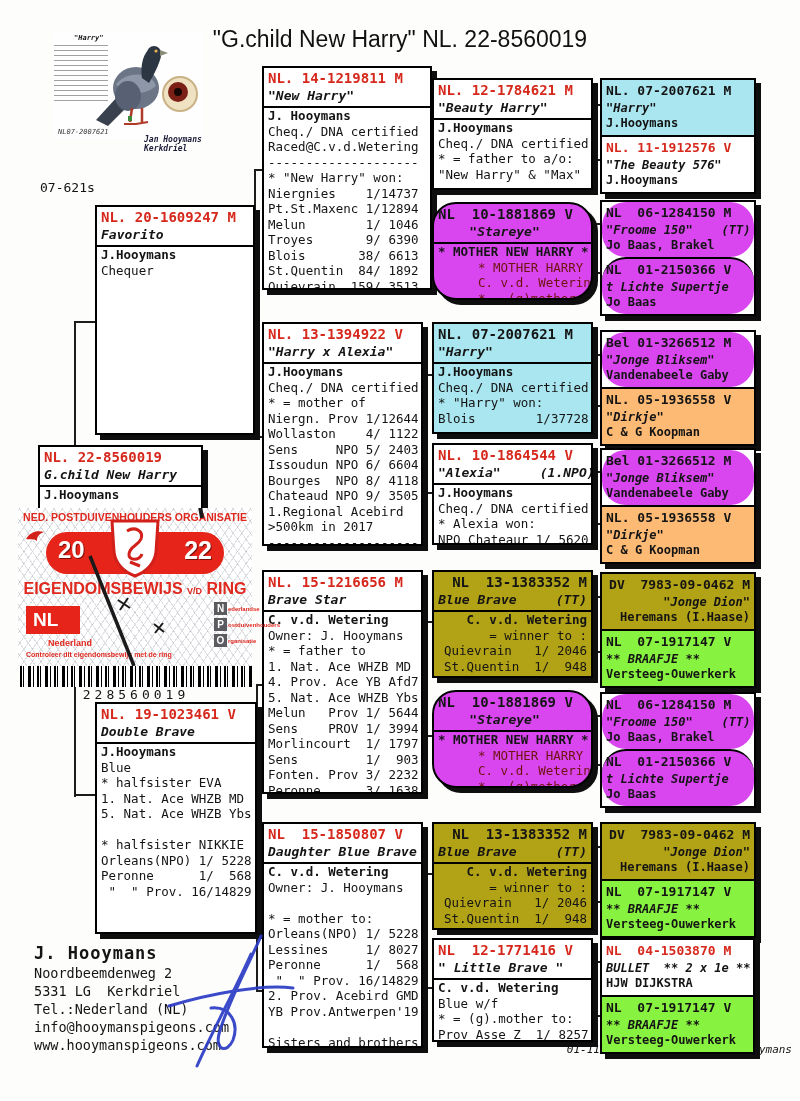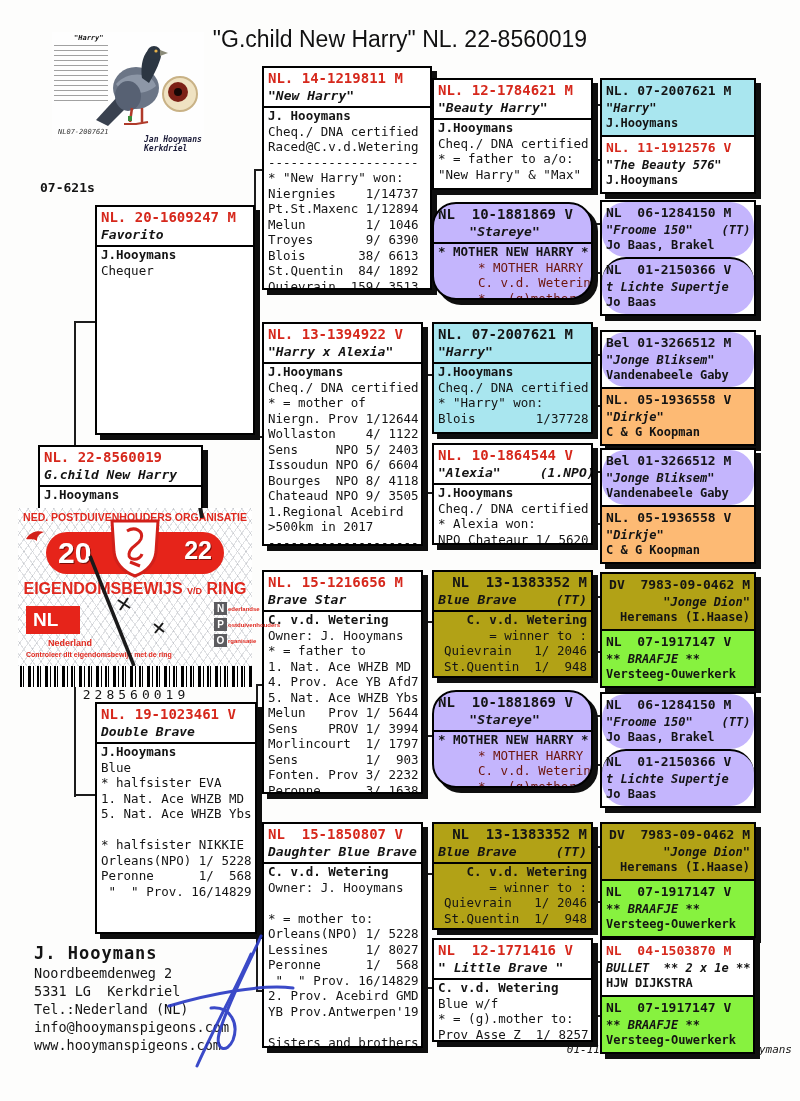--- a/index.html
+++ b/index.html
@@ -9,40 +9,40 @@
   .ln{position:absolute;background:#1c1c1c;z-index:1;display:block;}
   
   .pbox{position:absolute;background:#fff;border:2px solid #000;box-shadow:5px 5px 0 #0e0e0e;
         box-sizing:border-box;overflow:hidden;z-index:2;}
   .ring{font-weight:bold;font-size:14px;line-height:18px;padding:1px 4px 0;white-space:pre;}
   .ring.red{color:#d6281c;}
   .bname{font-weight:bold;font-style:italic;font-size:13px;line-height:16px;padding:1px 4px 2px;
          border-bottom:2px solid #000;white-space:pre;}
   .ownl{font-weight:bold;font-size:12.5px;line-height:15.5px;padding:0 4px;white-space:pre;}
   .body{font-size:12.5px;line-height:15.5px;padding:0 4px;white-space:pre;}
-  .bg-red{background:#c4b5fd;border-radius:24px;}
+  .bg-red{background:#d946ef;border-radius:24px;}
   .bg-cyan{background:#a9e6ef;}
   .bg-yellow{background:#fdba74;}
   .bg-olive{background:#b2a216;text-align:right;}
   .bg-green{background:#87f23f;}
   .bg-white{background:#fff;}
   .dim{color:#6d150d;padding-left:44px;}
   
   .pair{position:absolute;border:2px solid #000;box-shadow:5px 5px 0 #0e0e0e;box-sizing:border-box;
         background:#fff;z-index:2;}
   .sub{padding:1px 0 4px;}
   .sub + .sub{border-top:2px solid #000;}
   .pring{font-weight:bold;font-size:13px;line-height:17px;padding:1px 4px 0;white-space:pre;}
   .pring.red{color:#d6281c;}
   .pname{font-weight:bold;font-style:italic;font-size:12px;line-height:15px;padding:2px 4px 0;white-space:pre;}
   .powner{font-weight:bold;font-size:12px;line-height:15px;padding:0 4px;white-space:pre;}
   
   .title{position:absolute;left:160px;top:26px;width:480px;text-align:center;
          font-family:"Liberation Sans",sans-serif;font-size:23px;color:#111;}
-  .note{position:absolute;left:40px;top:180px;font-size:13px;font-weight:bold;}
+  .note{position:absolute;left:40px;top:180px;font-size:13px;}
   
   .photo{position:absolute;left:52px;top:32px;width:152px;height:108px;background:#fefefe;z-index:2;}
   .photo .plabel{position:absolute;left:22px;top:2px;font-size:7px;font-weight:bold;font-style:italic;}
   .photo .fineprint{position:absolute;left:2px;top:13px;width:54px;height:58px;opacity:.55;
      background:repeating-linear-gradient(180deg,#555 0 1px,transparent 1px 5px);}
   .photo .breeder{position:absolute;left:92px;top:80px;width:58px;text-align:left;
      font-size:8px;font-weight:bold;font-style:italic;color:#1d1d3a;line-height:9px;margin-top:23px;}
   .photo .pring2{position:absolute;left:6px;top:96px;font-size:7px;color:#3a3a3a;font-style:italic;}
   .eye{position:absolute;left:110px;top:44px;width:32px;height:32px;border-radius:50%;
        background:#efe2c2;border:2px solid #c9b286;}
@@ -50,21 +50,21 @@
   .eye .pupil{position:absolute;left:10px;top:10px;width:8px;height:8px;border-radius:50%;background:#160705;}
   
   .cert{position:absolute;left:18px;top:508px;width:234px;height:158px;z-index:5;background:#fff;
     background-image:
       repeating-linear-gradient(55deg,rgba(140,145,155,.28) 0 1px,transparent 1px 7px),
       repeating-linear-gradient(-55deg,rgba(140,145,155,.28) 0 1px,transparent 1px 7px);
     font-family:"Liberation Sans",sans-serif;}
   .cert .org{position:absolute;left:0;top:3px;width:100%;text-align:center;color:#e0281e;
              font-weight:bold;font-size:10.5px;white-space:nowrap;}
   .cert .pill{position:absolute;left:28px;top:24px;width:178px;height:42px;background:#e6241a;border-radius:22px;}
-  .cert .y20{position:absolute;left:12px;top:4px;font-size:30px;font-weight:bold;color:#fff;text-shadow:1px 1px 0 #7a0d08;}
+  .cert .y20{position:absolute;left:12px;top:4px;font-size:24px;font-weight:bold;color:#fff;text-shadow:1px 1px 0 #7a0d08;}
   .cert .y22{position:absolute;right:12px;top:4px;font-size:25px;font-weight:bold;color:#fff;text-shadow:1px 1px 0 #7a0d08;}
   .cert .bigtitle{position:absolute;left:0;top:72px;width:100%;text-align:center;color:#e0281e;
                   font-weight:bold;font-size:16px;white-space:nowrap;}
   .cert .bigtitle .vd{font-size:9px;}
   .cert .nlbox{position:absolute;left:8px;top:98px;width:54px;height:28px;background:#e6241a;color:#fff;
                font-weight:bold;font-size:19px;line-height:28px;padding-left:7px;box-sizing:border-box;}
   .cert .ringbox{position:absolute;left:62px;top:98px;width:132px;height:28px;background:#fff;
                  border:2px solid #e6241a;box-sizing:border-box;text-align:center;
                  font-weight:bold;font-size:15px;line-height:24px;color:#181818;}
   .cert .nedl{position:absolute;left:30px;top:130px;color:#e0281e;font-weight:bold;font-size:9px;}

